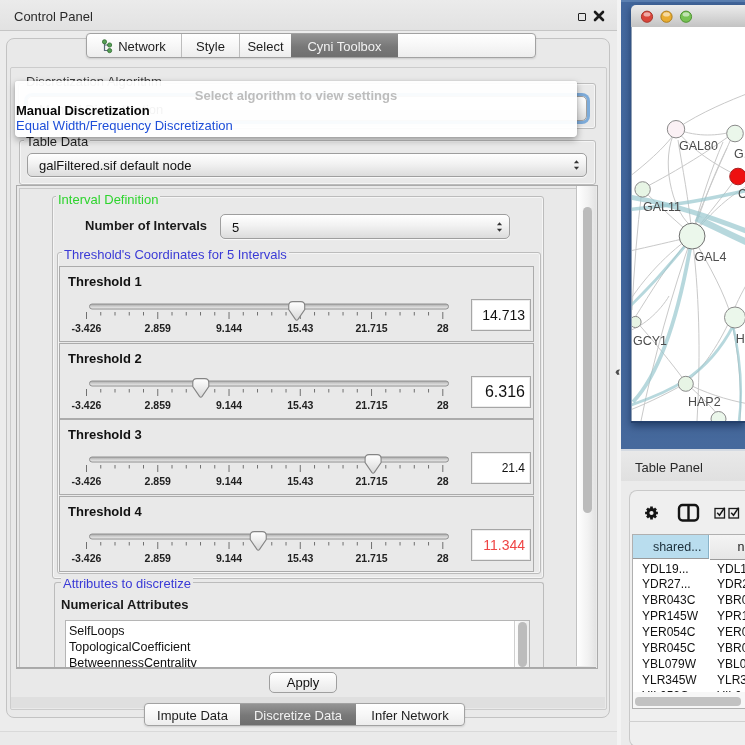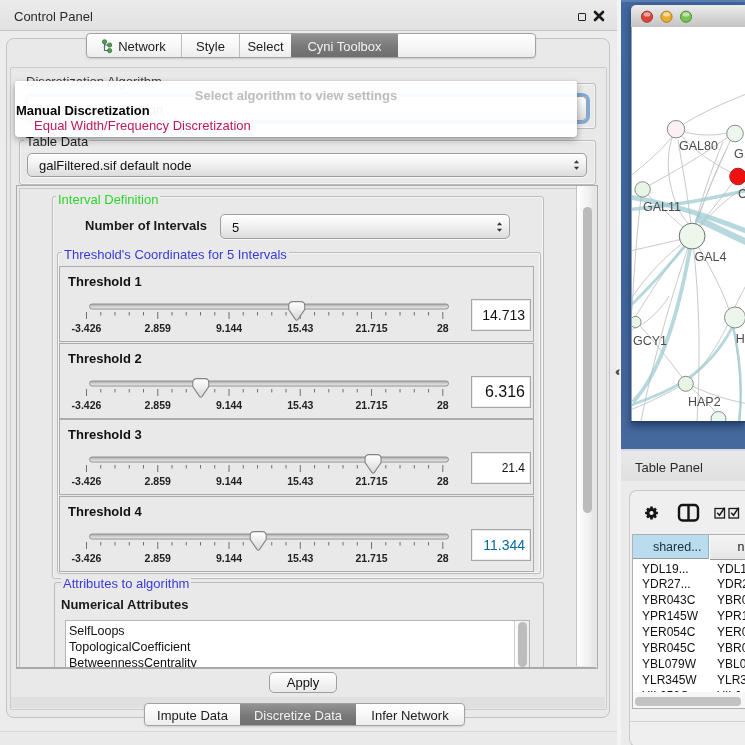--- a/index.html
+++ b/index.html
@@ -86,21 +86,21 @@
         <path d="M1 9 L4 12.5 L7 9 Z" fill="#333"></path>
      </svg>
   </div>
 
   
   <div class="abs" style="left:15px;top:80.5px;width:562px;height:56px;
        background:rgba(255,255,255,.95);border-radius:2px 2px 4px 4px;
        box-shadow:0 3px 7px rgba(0,0,0,.35),0 0 1px rgba(0,0,0,.25);"></div>
   <div class="abs f13 bold" style="left:15px;top:88px;width:562px;text-align:center;color:#bdbdbd;">Select algorithm to view settings</div>
   <div class="abs f13 bold" style="left:16px;top:103px;color:#070707;">Manual Discretization</div>
-  <div class="abs f13" style="left:16px;top:118px;color:#be185d;margin-left:18px;">Equal Width/Frequency Discretization</div>
+  <div class="abs f13" style="left:16px;top:118px;color:#1d4ed8;">Equal Width/Frequency Discretization</div>
 
   
   <div class="abs" style="left:16px;top:185px;width:580px;height:482px;
        border:1px solid #ababab;background:#e9e9e9;"></div>
   <div class="abs" style="left:19px;top:188px;width:557px;height:479px;
        border-left:1px solid #c9c9c9;border-top:1px solid #c9c9c9;"></div>
   
   <div class="abs" style="left:576px;top:186px;width:19px;height:480px;
        background:linear-gradient(90deg,#ffffff,#f1f1f1 60%,#e3e3e3);border-left:1px solid #c2c2c2;"></div>
   <div class="abs" style="left:583px;top:207px;width:9px;height:306px;background:#bbbbbb;border-radius:4.5px;"></div>
@@ -121,21 +121,21 @@
   
   <div class="grp" style="left:57px;top:252px;width:482px;height:320px;"></div>
   <div class="abs f13 glabel" style="left:62px;top:247px;color:#3a3ad6;">Threshold's Coordinates for 5 Intervals</div>
 
   
   
 
   
   <div class="abs" style="left:54px;top:582px;width:488px;height:85px;
        border:1px solid #bcbcbc;border-bottom:none;border-radius:3px 3px 0 0;"></div>
-  <div class="abs f13 glabel" style="left:61px;top:576px;color:#3a3ad6;">Attributes to algorithm</div>
+  <div class="abs f13 glabel" style="left:61px;top:576px;color:#3a3ad6;">Attributes to discretize</div>
   <div class="abs f13 bold" style="left:61px;top:597px;">Numerical Attributes</div>
   
   <div class="abs" style="left:65px;top:620px;width:463px;height:47px;background:#ffffff;
        border:1px solid #b5b5b5;border-bottom:none;overflow:hidden;">
      <div style="position:absolute;left:3px;top:3px;font-size:12.5px;color:#111;">SelfLoops</div>
      <div style="position:absolute;left:3px;top:19px;font-size:12.5px;color:#111;">TopologicalCoefficient</div>
      <div style="position:absolute;left:3px;top:35px;font-size:12.5px;color:#111;">BetweennessCentrality</div>
      <div style="position:absolute;right:0;top:0;width:14px;height:47px;background:linear-gradient(90deg,#fdfdfd,#ededed);border-left:1px solid #cfcfcf;"></div>
      <div style="position:absolute;right:2px;top:1px;width:9px;height:45px;background:#bcbcbc;border-radius:4.5px;"></div>
   </div>
@@ -471,14 +471,14 @@
         <path d="M427.548 17 V20.5" stroke="#707070" stroke-width="1"></path>
         <path d="M441.8 17 V24" stroke="#707070" stroke-width="1"></path>
         <text x="85.5" y="36.5" text-anchor="middle" font-size="10.5" font-weight="bold" fill="#222" font-family="Liberation Sans, sans-serif">-3.426</text>
         <text x="156.76" y="36.5" text-anchor="middle" font-size="10.5" font-weight="bold" fill="#222" font-family="Liberation Sans, sans-serif">2.859</text>
         <text x="228.02" y="36.5" text-anchor="middle" font-size="10.5" font-weight="bold" fill="#222" font-family="Liberation Sans, sans-serif">9.144</text>
         <text x="299.28000000000003" y="36.5" text-anchor="middle" font-size="10.5" font-weight="bold" fill="#222" font-family="Liberation Sans, sans-serif">15.43</text>
         <text x="370.54" y="36.5" text-anchor="middle" font-size="10.5" font-weight="bold" fill="#222" font-family="Liberation Sans, sans-serif">21.715</text>
         <text x="441.8" y="36.5" text-anchor="middle" font-size="10.5" font-weight="bold" fill="#222" font-family="Liberation Sans, sans-serif">28</text>
         <path d="M249.22641 14.5 L249.22641 10.6 Q249.22641 6.6 253.22641 6.6 L261.22641 6.6 Q265.22641 6.6 265.22641 10.6 L265.22641 14.5 L258.52641 24.4 Q257.22641 26 255.92640999999998 24.4 Z" fill="url(#thumbgrad)" stroke="#848484" stroke-width="1.1"></path>
       </svg>
-      <div style="position:absolute;left:411px;top:32px;width:53px;height:30px;background:#fff;border:1px solid #a6a6a6;box-shadow:inset 0 0 0 1px #ececec;font-size:14px;color:#0369a1;display:flex;align-items:center;justify-content:flex-end;padding-right:5px;">11.344</div>
+      <div style="position:absolute;left:411px;top:32px;width:53px;height:30px;background:#fff;border:1px solid #a6a6a6;box-shadow:inset 0 0 0 1px #ececec;font-size:14px;color:#ef4444;display:flex;align-items:center;justify-content:flex-end;padding-right:5px;">11.344</div>
     </div></div>
 
 </body></html>

